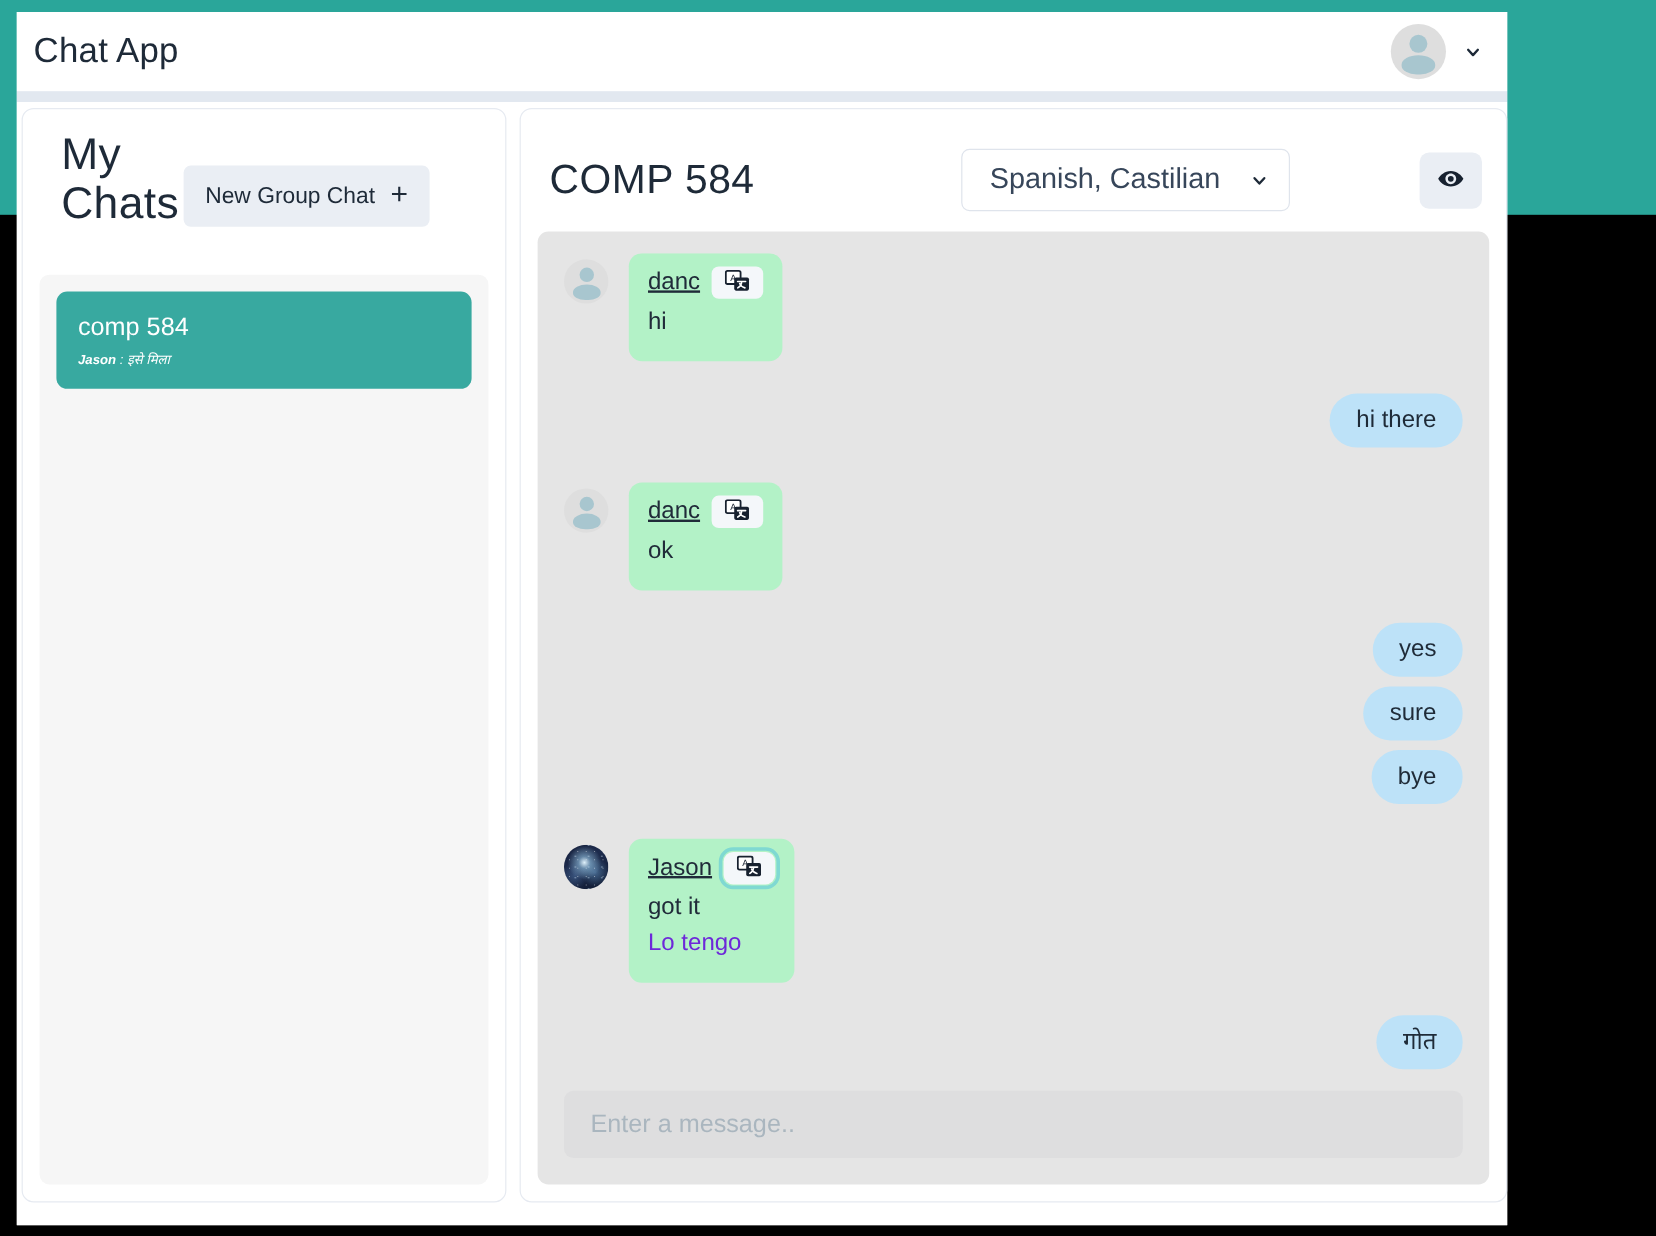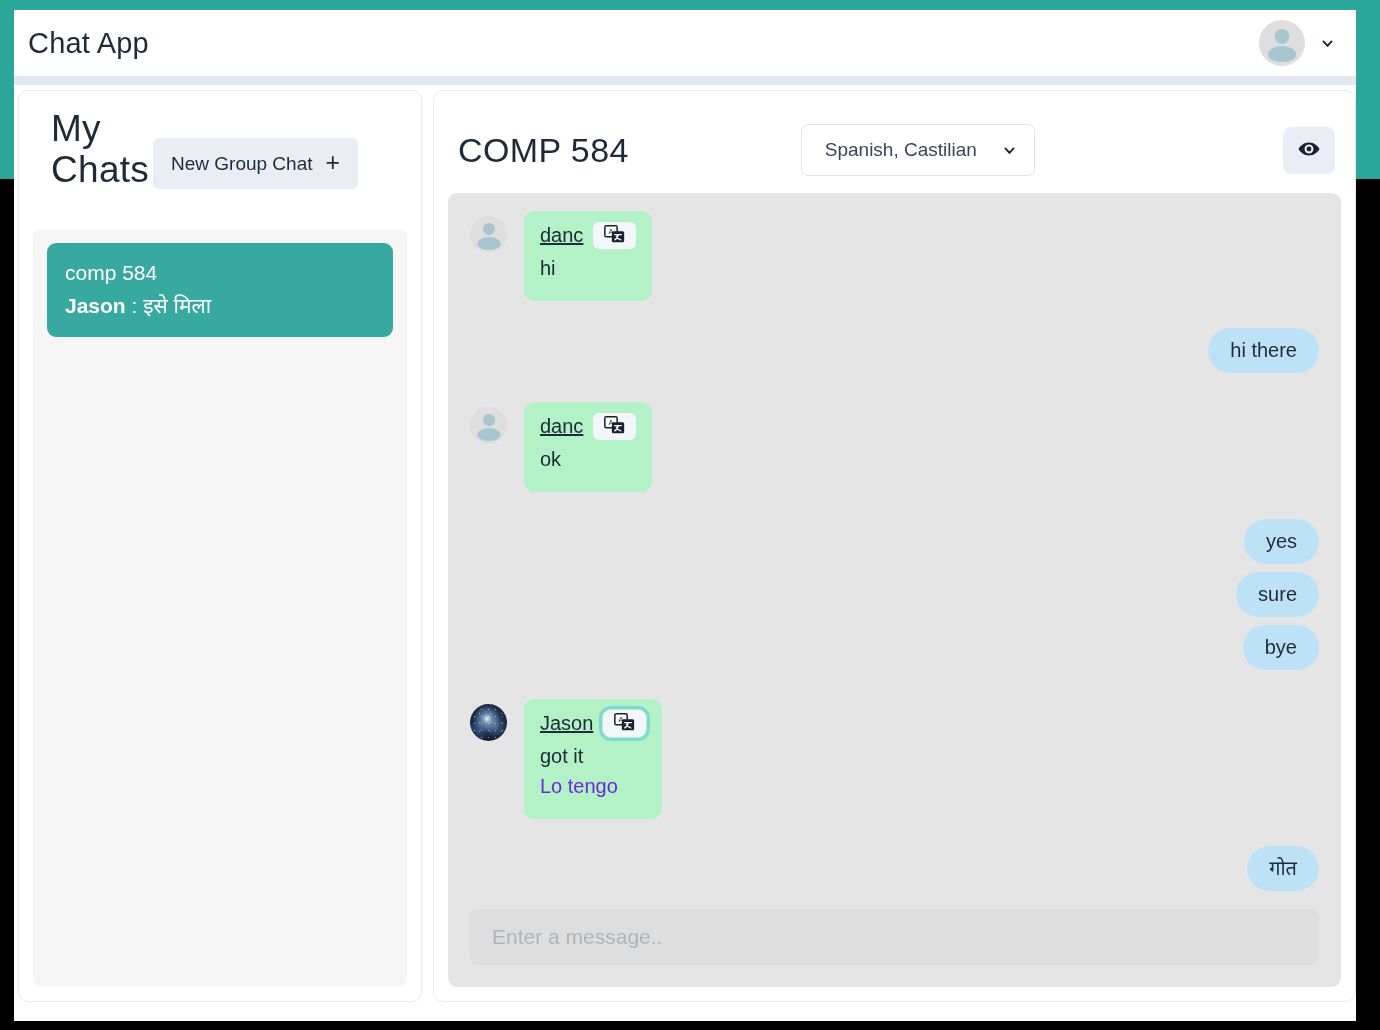--- a/index.html
+++ b/index.html
@@ -16,21 +16,21 @@
   #page-backdrop {
     position: absolute;
     left: 0; top: 0;
     width: 1380px; height: 179px;
     background: #2AA69A;
   }
 
   #app-shell {
     position: absolute;
     left: 14px; top: 10px;
-    width: 1342px; height: 1011px;
+    width: 1242px; height: 1011px;
     background: #ffffff;
     display: flex;
     flex-direction: column;
     justify-content: space-between;
   }
 
   
   #topbar {
     height: 66px;
     flex: 0 0 66px;
@@ -167,22 +167,23 @@
     border-radius: 9px;
     padding: 16px 18px 18px 18px;
     cursor: pointer;
   }
   .chat-list-item .chat-name {
     font-size: 21px;
     line-height: 1.35;
     font-weight: 400;
   }
   .chat-list-item .chat-preview {
-    font-size: 21px;
+    font-size: 11px;
     margin-top: 4px;
+    font-style: italic;
   }
   .chat-list-item .chat-preview b { font-weight: 700; }
 
   
   #right-panel {
     flex: 1 1 auto;
     padding: 16px 14px 14px 14px;
     display: flex;
     flex-direction: column;
     min-height: 0;
@@ -208,21 +209,21 @@
     border-radius: 7px;
     height: 52px;
     padding: 0 18px 0 23px;
     display: flex;
     align-items: center;
     gap: 26px;
     cursor: pointer;
     flex: 0 0 auto;
   }
   #language-select .lang-label {
-    font-size: 19px;
+    font-size: 24px;
     color: #37465a;
   }
   #eye-toggle-btn {
     margin-left: auto;
     width: 52px; height: 47px;
     background: #eaeef4;
     border: none;
     border-radius: 8px;
     display: flex;
     align-items: center;

